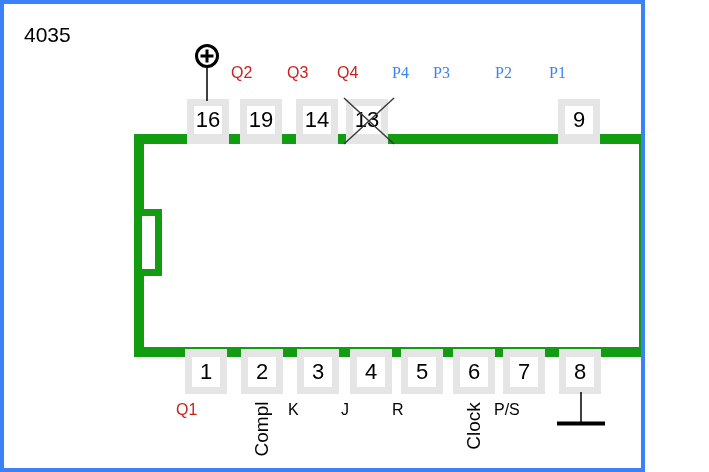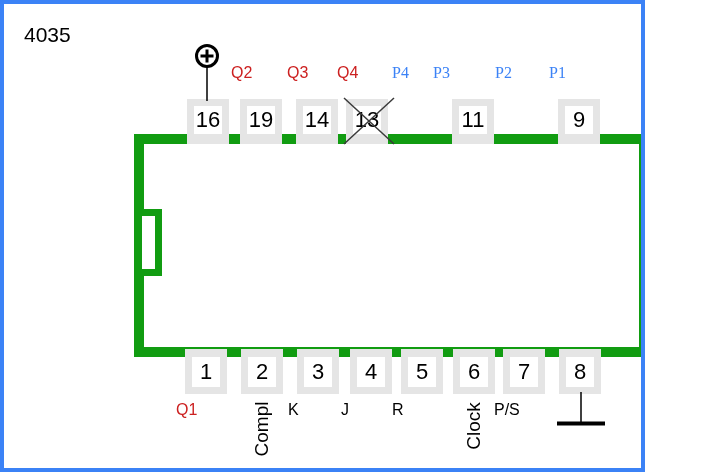--- a/index.html
+++ b/index.html
@@ -103,23 +103,20 @@
     </div>
   <div class="pin top" style="left:236px">
       <span class="pin-num">19</span>
     </div>
   <div class="pin top" style="left:292px">
       <span class="pin-num">14</span>
     </div>
   <div class="pin top" style="left:342px">
       <span class="pin-num">13</span>
     </div>
-  <div class="pin top" style="left:448px">
-      <span class="pin-num">11</span>
-    </div>
   <div class="pin top" style="left:554px">
       <span class="pin-num">9</span>
     </div>
 
   <svg class="symbol-svg" style="left:339px; top:93px;" width="52" height="48">
     <line x1="1" y1="1" x2="51" y2="47" stroke="#3a3a3a" stroke-width="1.5"></line>
     <line x1="51" y1="1" x2="1" y2="47" stroke="#3a3a3a" stroke-width="1.5"></line>
   </svg>
 
   <div class="plabel top-row red" style="left:227px">Q2</div>

